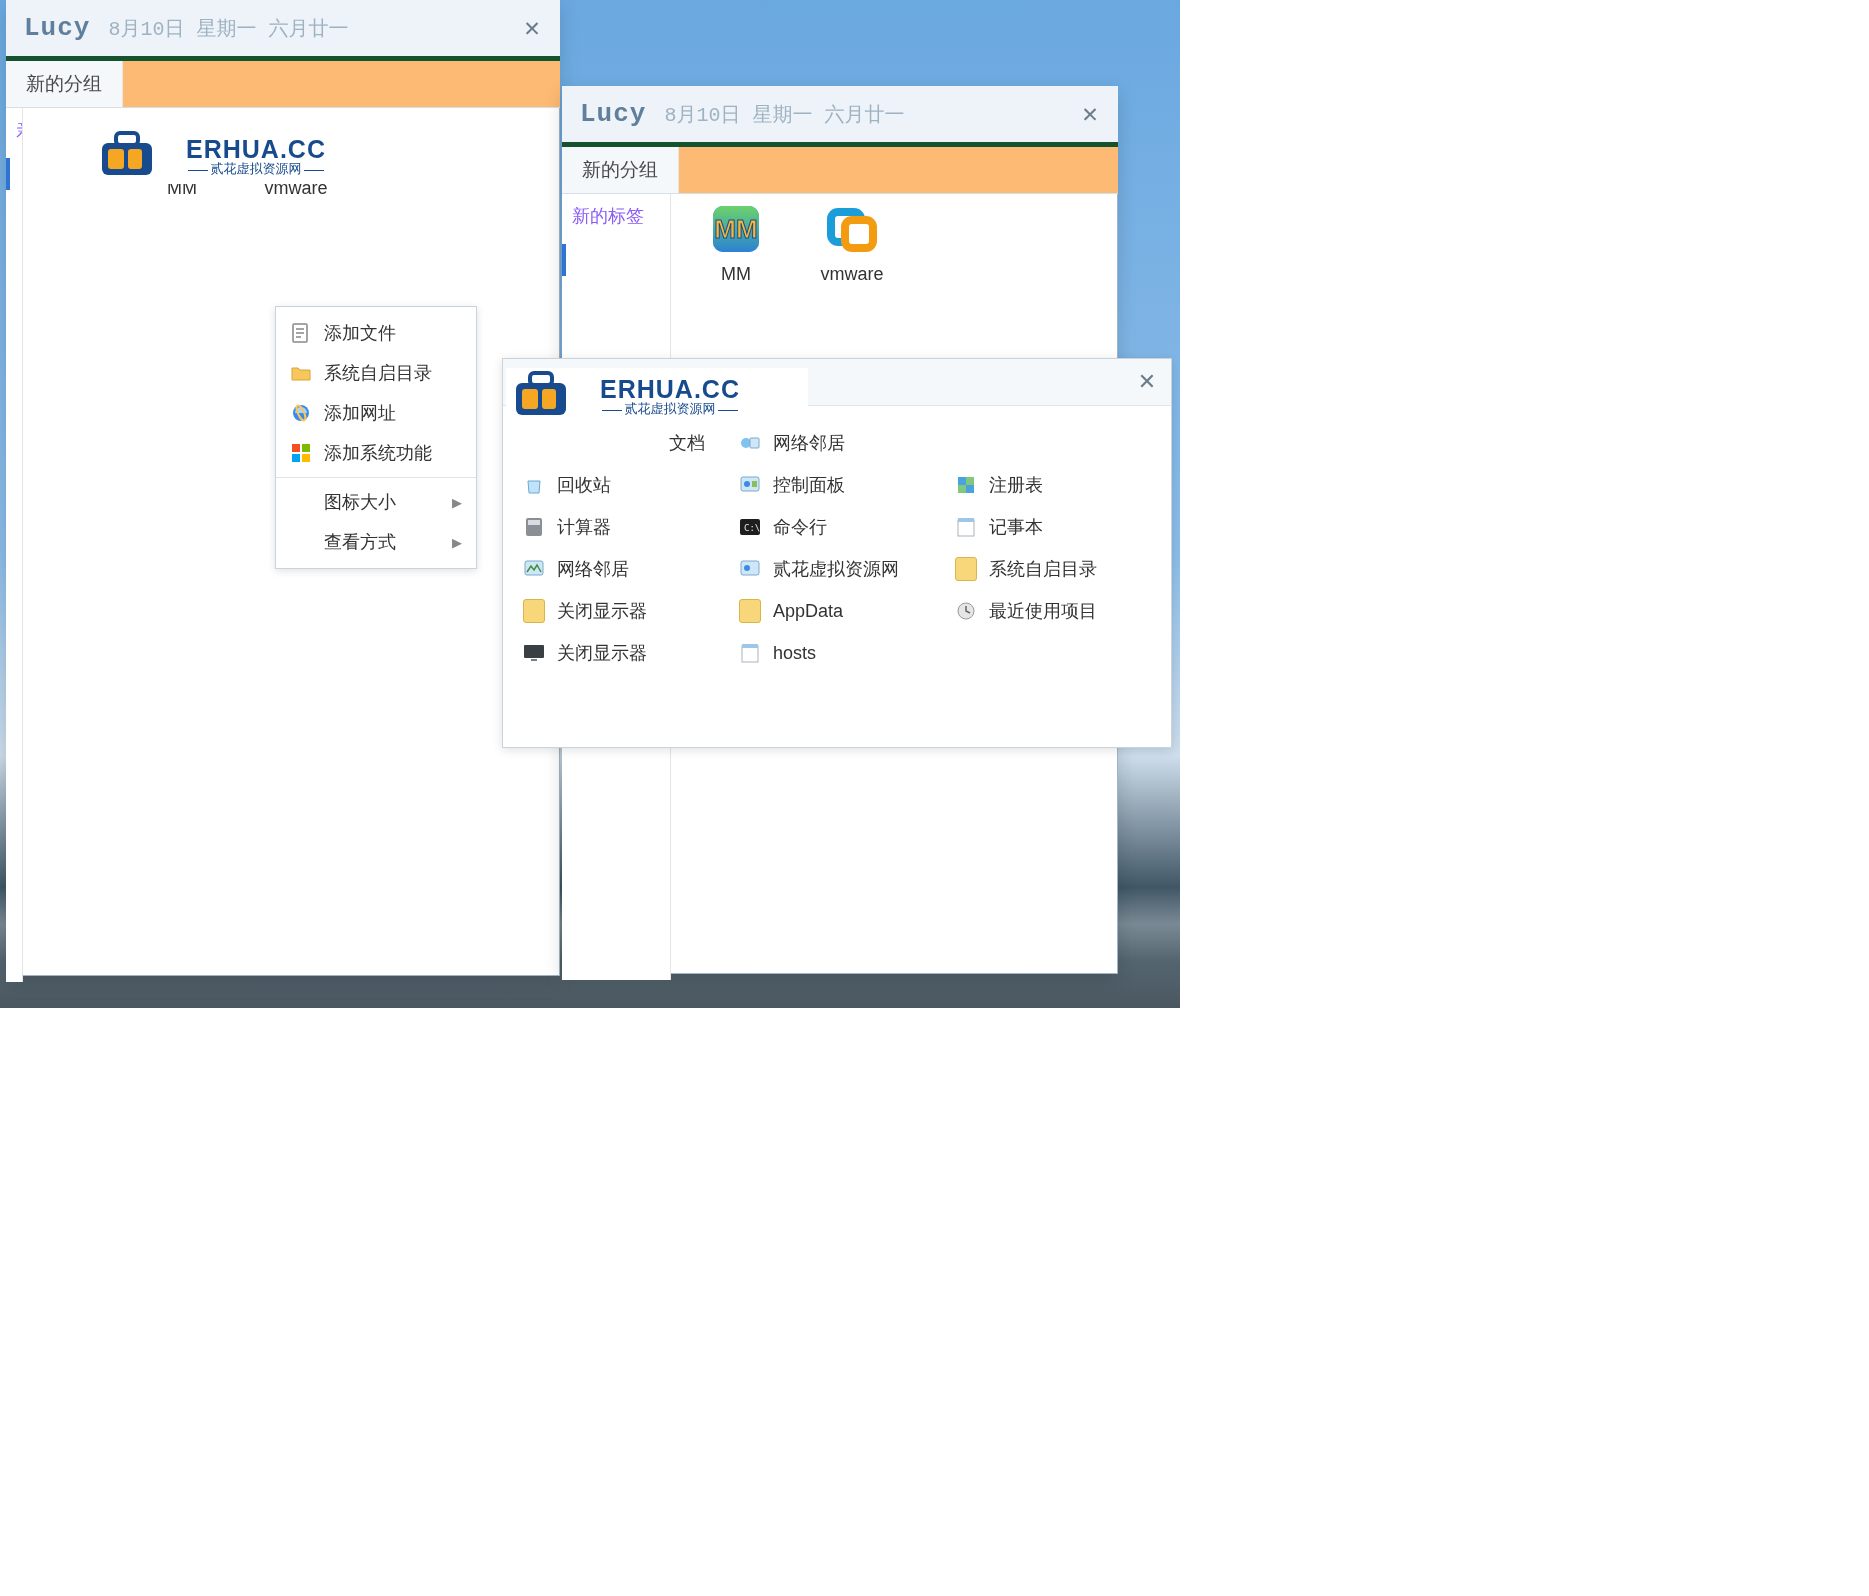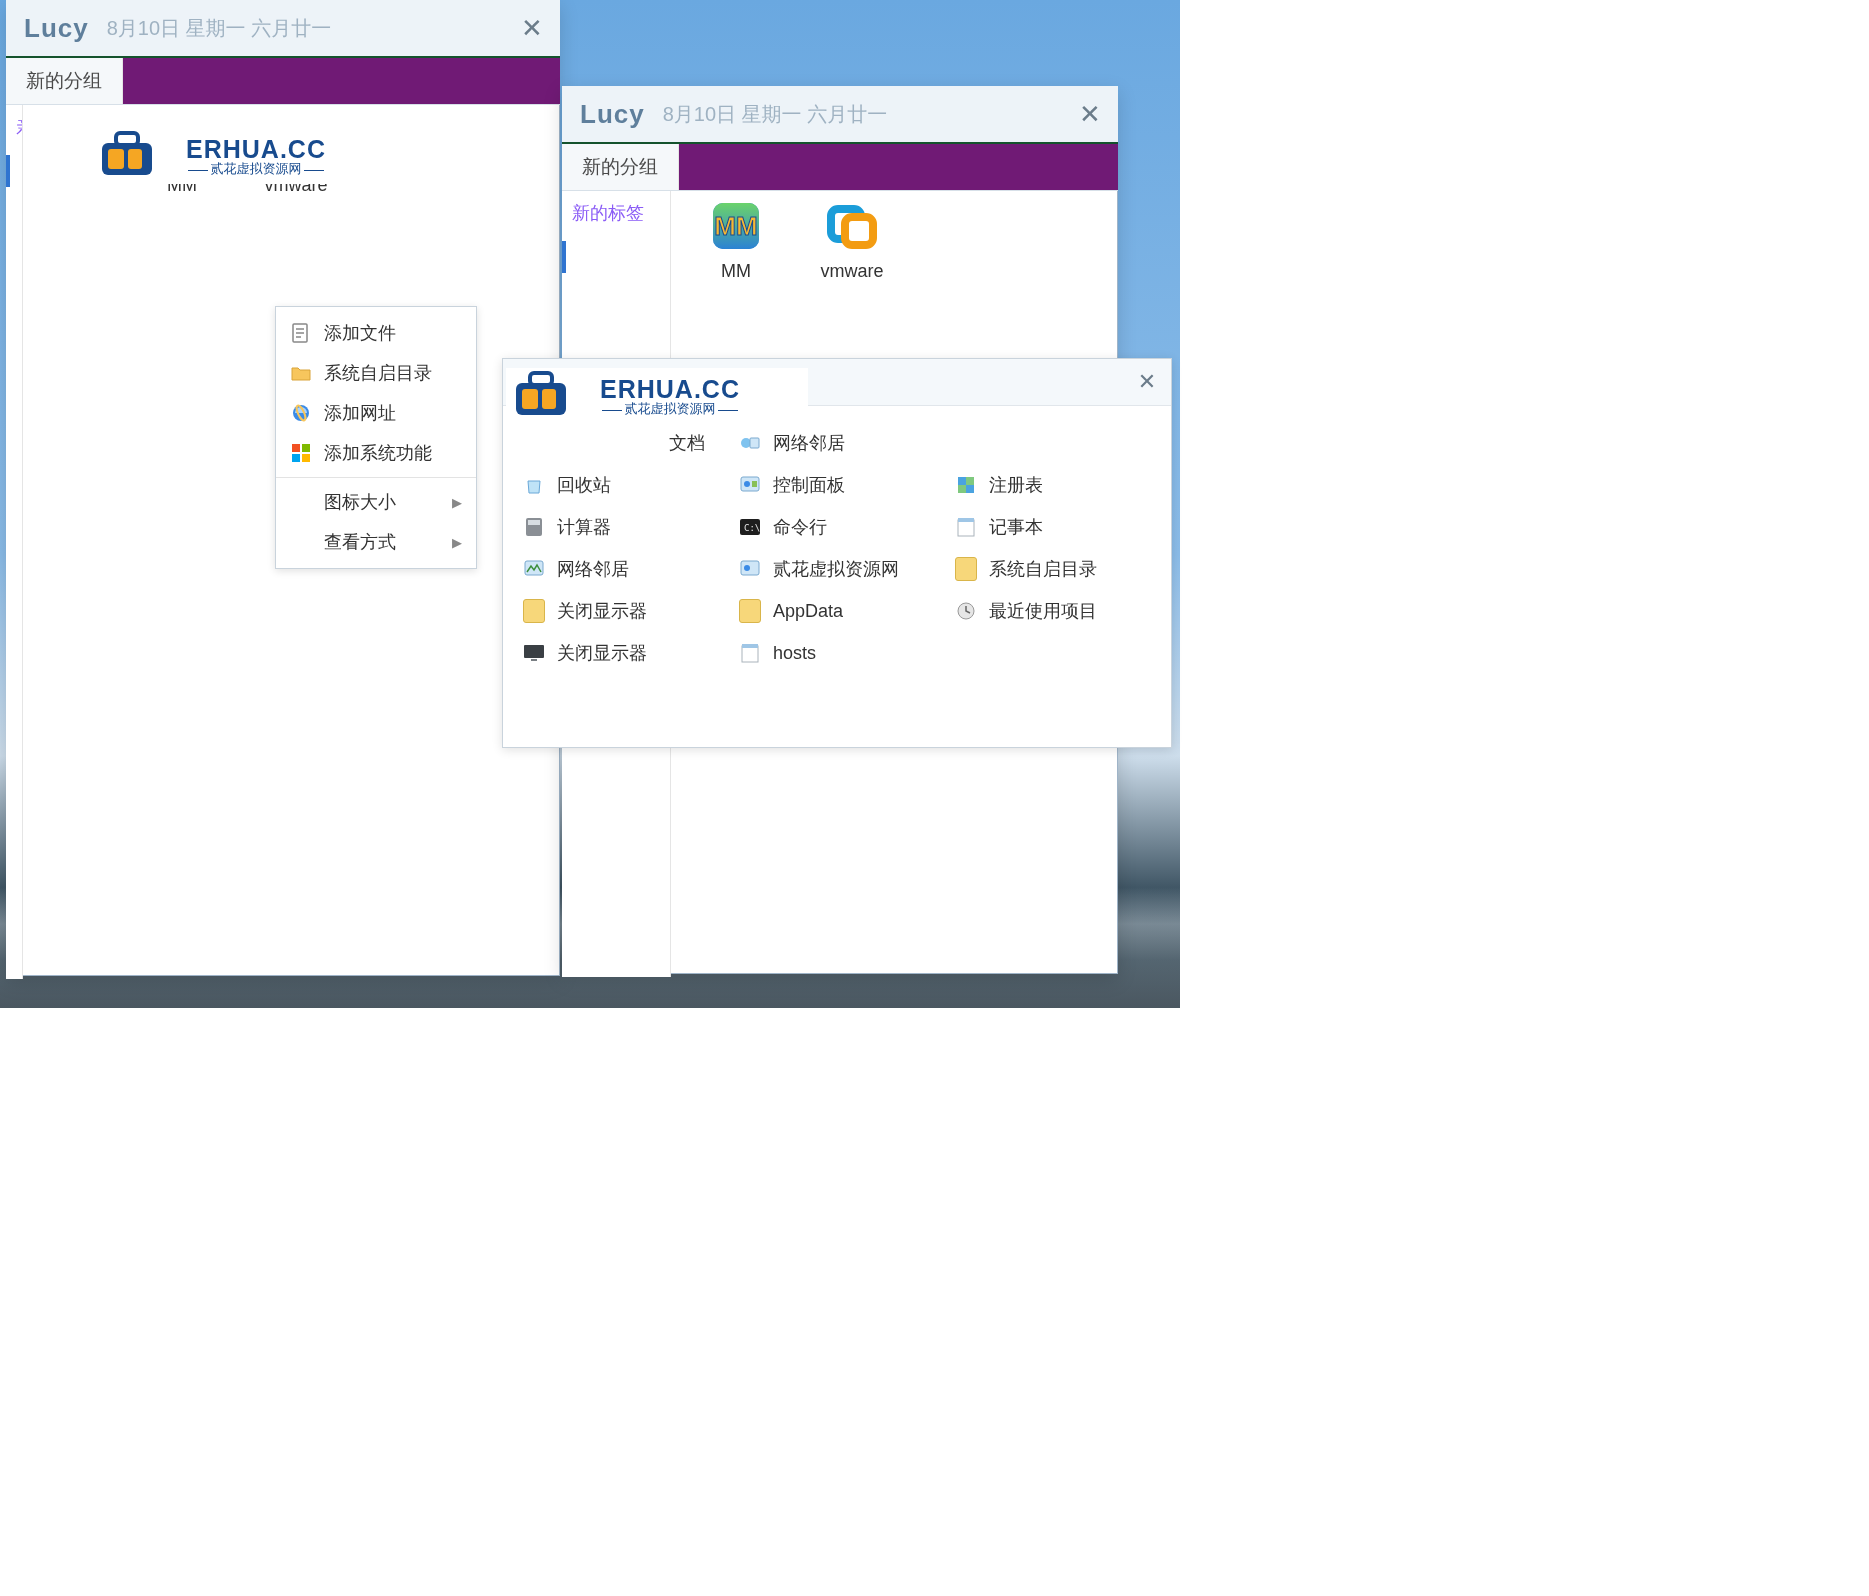--- a/index.html
+++ b/index.html
@@ -1,23 +1,23 @@
 <!DOCTYPE html>
 <html><head>
 <meta charset="utf-8">
 <style>
 html,body{margin:0;padding:0;overflow:hidden;font-family:"Microsoft YaHei","Segoe UI",Arial,sans-serif;font-size:14px;}
 .desktop{position:relative;width:1180px;height:1008px;background:linear-gradient(180deg,#6aa8e0 0%,#8bbce8 55%,#cdddeb 75%,#415766 88%,#6b7e8a 100%);}
 .desktop:before{content:"";position:absolute;left:0;right:0;bottom:0;height:120px;background:linear-gradient(180deg,rgba(255,255,255,0) 0%,rgba(220,225,230,.3) 30%,rgba(80,95,105,.6) 60%,rgba(60,70,78,.7) 100%);}
 .window{position:absolute;background:#fff;box-shadow:0 0 0 1px #9fb4c8 inset,0 6px 18px rgba(0,0,0,.15);}
-.titlebar{display:flex;align-items:center;height:56px;padding:0 14px 0 18px;background:#edf3f8;border-bottom:2px solid #14532d;}
+.titlebar{display:flex;align-items:center;height:56px;padding:0 14px 0 18px;background:#edf3f8;border-bottom:5px solid #14532d;font-family:Liberation Mono, monospace;}
 .title{font-size:26px;font-weight:700;color:#5f7f9c;letter-spacing:1px;}
 .date{flex:1;margin-left:18px;color:#9fb2c2;font-size:20px;}
 .close-btn{width:28px;height:28px;display:flex;align-items:center;justify-content:center;color:#6b7c8a;font-size:26px;font-weight:300;cursor:pointer;}
-.tabbar{display:flex;height:46px;background:#701a75;border-bottom:1px solid #d7e0e8;}
+.tabbar{display:flex;height:46px;background:#fdba74;border-bottom:1px solid #d7e0e8;}
 .tab{padding:0 20px;display:flex;align-items:center;color:#4a4a4a;font-size:19px;border-right:1px solid #e5e5e5;cursor:pointer;background:#f5f8fa;}
 .body{display:flex;height:calc(100% - 102px);}
 .sidebar{width:108px;border-right:1px solid #e5e5e5;background:#fff;}
 .side-item{height:44px;display:flex;align-items:center;padding:0 6px 0 10px;font-size:18px;color:#8b5cf6;cursor:pointer;overflow:hidden;white-space:nowrap;}
 .side-sel{position:relative;}
 .side-sel:before{content:"";position:absolute;left:0;top:6px;bottom:6px;width:4px;background:#2f74d0;}
 .canvas{flex:1;position:relative;padding:18px 10px;}
 .icon-cell{position:absolute;width:110px;text-align:center;font-size:18px;color:#333;cursor:pointer;}
 .icon-box{width:66px;height:62px;margin:0 auto 4px;display:flex;align-items:center;justify-content:center;}
 .logo{position:absolute;width:290px;height:56px;background:#fff;display:flex;align-items:center;gap:28px;padding-left:4px;}

